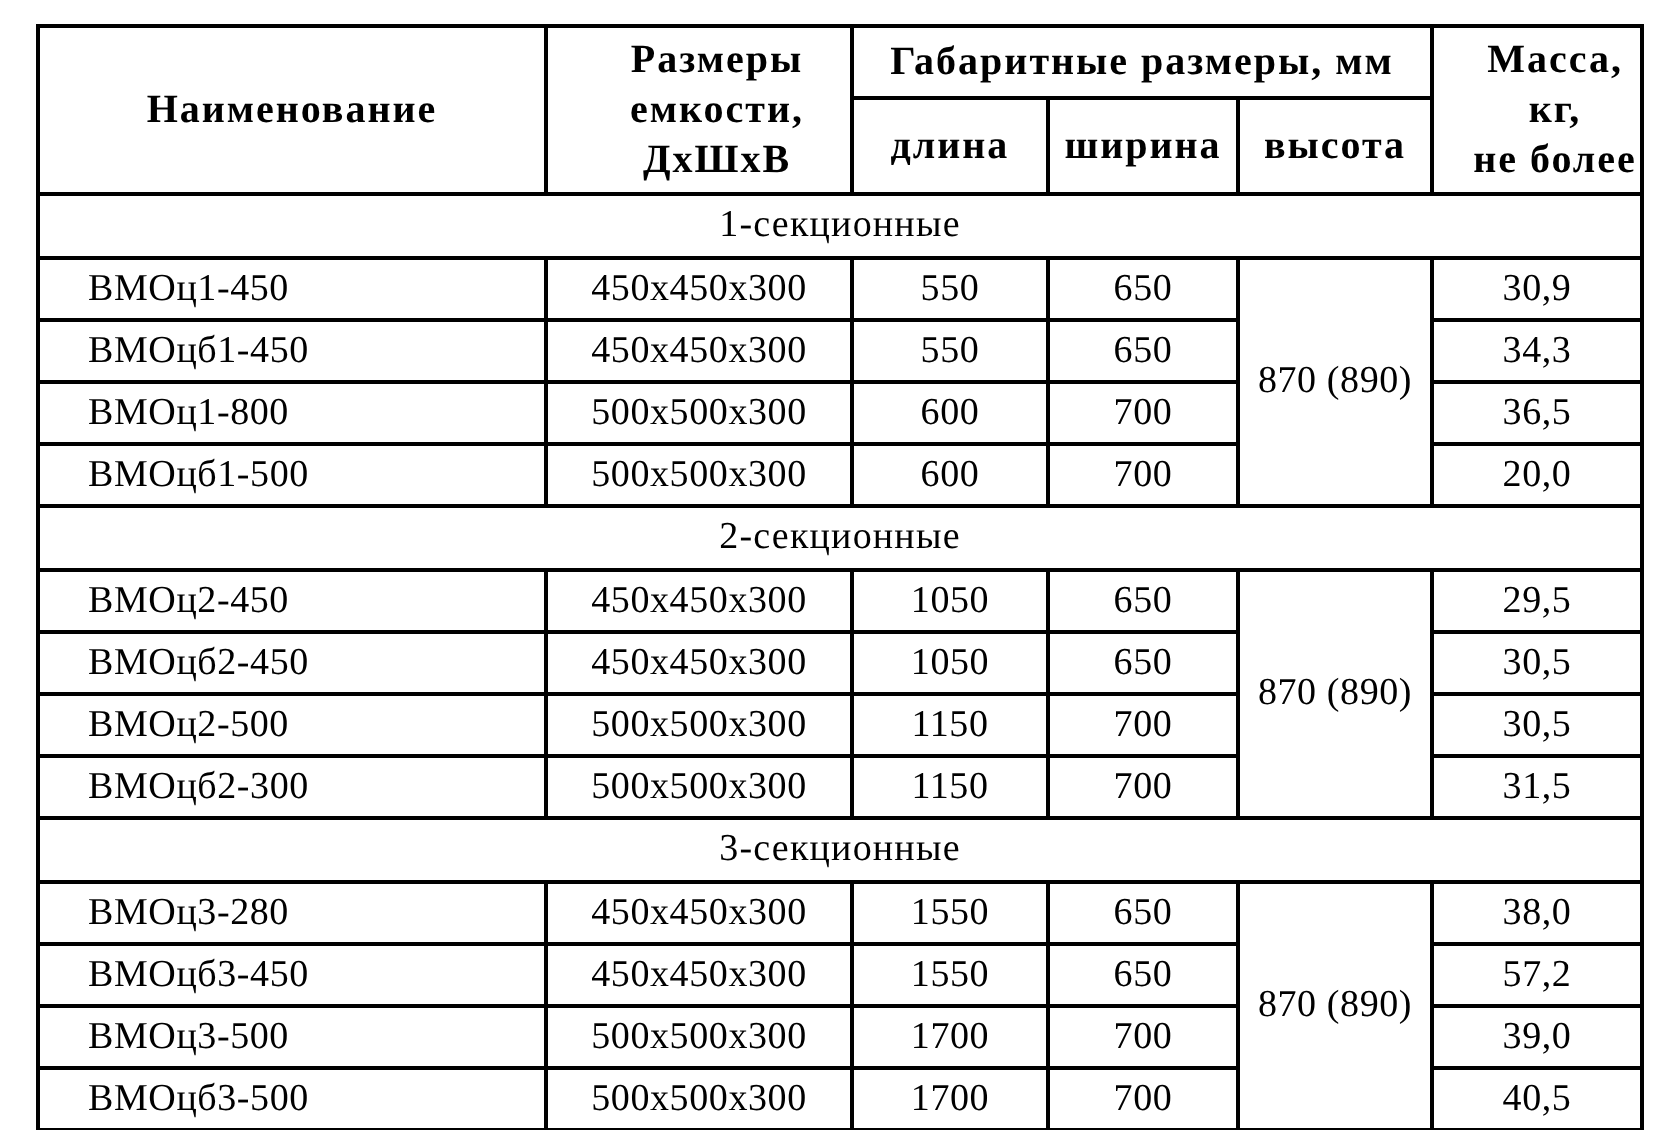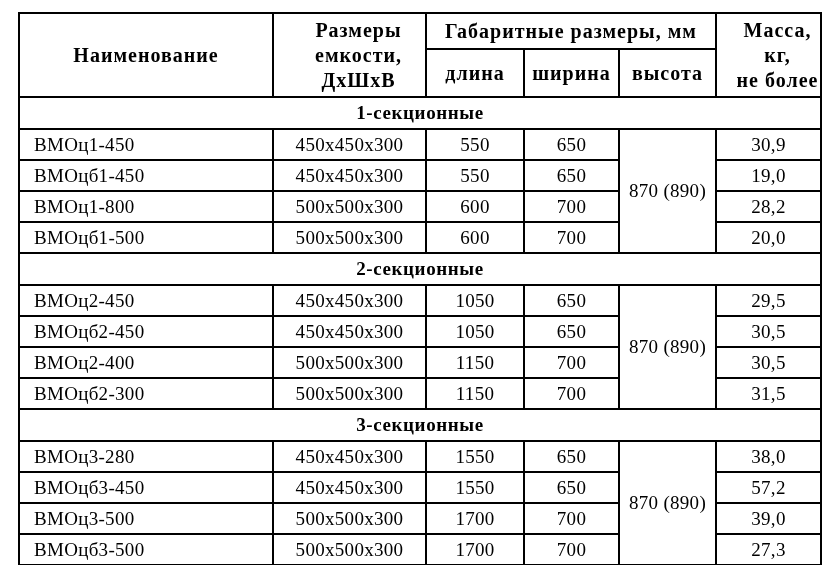--- a/index.html
+++ b/index.html
@@ -40,28 +40,28 @@
     line-height: 1.25;
   }
   td {
     font-size: 19px;
     letter-spacing: 0.3px;
   }
   tr.h1 { height: 36px; }
   tr.h2 { height: 48px; }
   tr.section-row td {
     height: 30px;
-    font-weight: bold;
+    font-weight: normal;
     font-size: 19px;
     letter-spacing: 0.6px;
   }
   tr.data-row { height: 31px; }
   td.name-cell {
     text-align: left;
-    padding-left: 14px;
+    padding-left: 24px;
   }
   .ln { display: block; line-height: 1.25; margin-left: 18px; }
 </style>
 </head>
 <body>
 
 <table class="spec">
   <colgroup>
     <col class="c1">
       <col class="c2">
@@ -102,28 +102,28 @@
       <td>550</td>
       <td>650</td>
       <td rowspan="4">870 (890)</td>
       <td>30,9</td>
     </tr>
     <tr class="data-row">
       <td class="name-cell">ВМОцб1-450</td>
       <td>450x450x300</td>
       <td>550</td>
       <td>650</td>
-      <td>19,0</td>
+      <td>34,3</td>
     </tr>
     <tr class="data-row">
       <td class="name-cell">ВМОц1-800</td>
       <td>500x500x300</td>
       <td>600</td>
       <td>700</td>
-      <td>28,2</td>
+      <td>36,5</td>
     </tr>
     <tr class="data-row">
       <td class="name-cell">ВМОцб1-500</td>
       <td>500x500x300</td>
       <td>600</td>
       <td>700</td>
       <td>20,0</td>
     </tr>
 
     <tr class="section-row">
@@ -138,21 +138,21 @@
       <td>29,5</td>
     </tr>
     <tr class="data-row">
       <td class="name-cell">ВМОцб2-450</td>
       <td>450x450x300</td>
       <td>1050</td>
       <td>650</td>
       <td>30,5</td>
     </tr>
     <tr class="data-row">
-      <td class="name-cell">ВМОц2-400</td>
+      <td class="name-cell">ВМОц2-500</td>
       <td>500x500x300</td>
       <td>1150</td>
       <td>700</td>
       <td>30,5</td>
     </tr>
     <tr class="data-row">
       <td class="name-cell">ВМОцб2-300</td>
       <td>500x500x300</td>
       <td>1150</td>
       <td>700</td>
@@ -182,16 +182,16 @@
       <td>500x500x300</td>
       <td>1700</td>
       <td>700</td>
       <td>39,0</td>
     </tr>
     <tr class="data-row">
       <td class="name-cell">ВМОцб3-500</td>
       <td>500x500x300</td>
       <td>1700</td>
       <td>700</td>
-      <td>27,3</td>
+      <td>40,5</td>
     </tr>
   </tbody>
 </table>
 
 </body></html>

